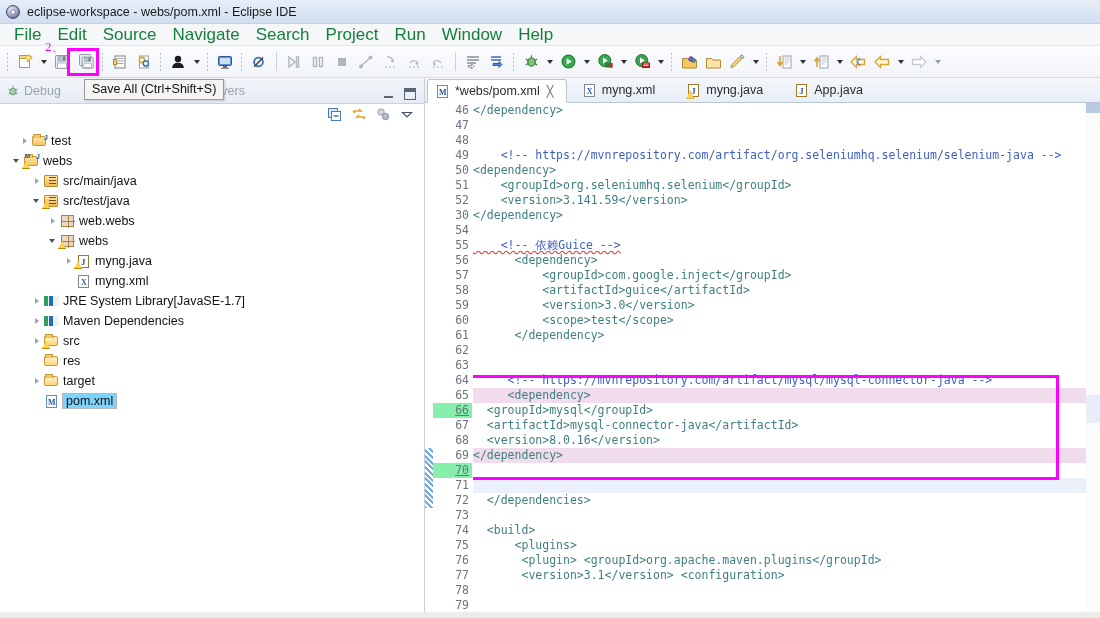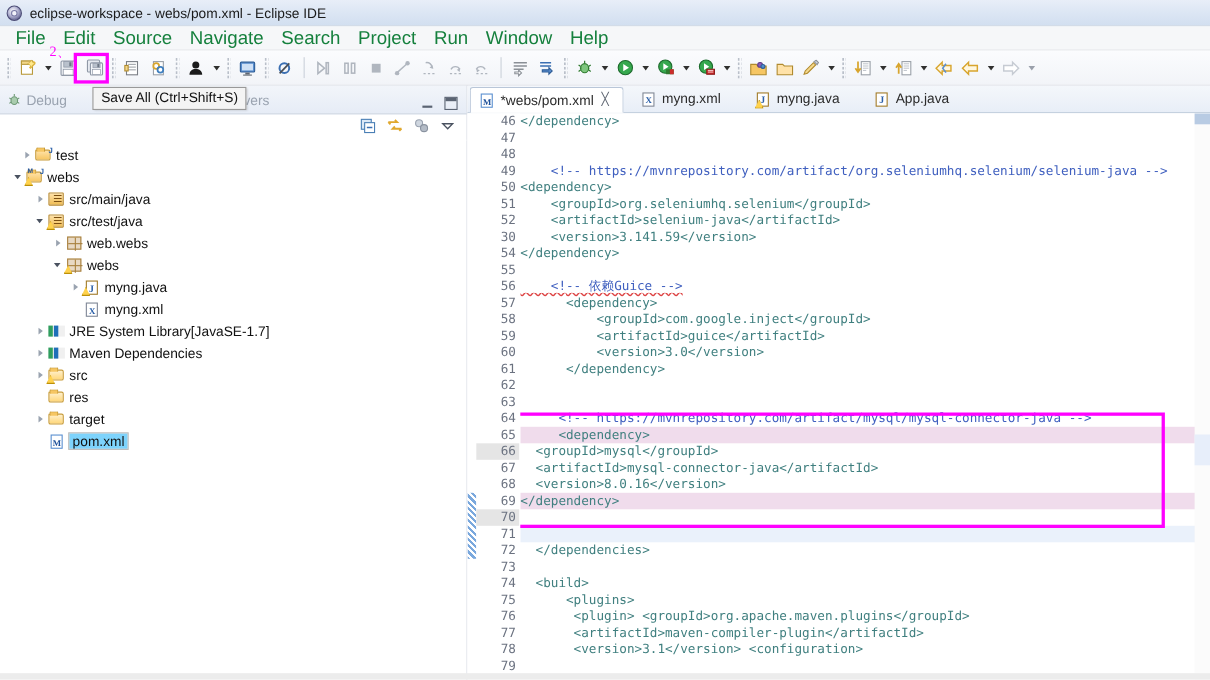--- a/index.html
+++ b/index.html
@@ -291,21 +291,21 @@
   }
   .gline {
     height:15px; line-height:15px;
     font-family:"DejaVu Sans Mono", monospace;
     font-size:11.5px;
     color:#6b7280;
     text-align:right;
     padding-right:3px;
     position:relative;
   }
-  .gline.hl { background:#e5e5e5; }
+  .gline.hl { background:#86efac;text-decoration:underline; }
   .line.hlrow { background:#f0dcec; }
   .line.bluerow { background:#eaf1fb; }
   .tagp { color:#3f7f7f; }
   .cmt  { color:#3f5fbf; }
   .squiggle {
     text-decoration: underline wavy #d44;
     text-decoration-skip-ink: none;
   }
 
   
@@ -897,46 +897,45 @@
           <div class="gline">79</div>
         </div>
 
         <div class="code">
           <div class="line" style="color:#3f7f7f;">&lt;/dependency&gt;</div>
           <div class="line"></div>
           <div class="line"></div>
           <div class="line cmt">    &lt;!-- https://mvnrepository.com/artifact/org.seleniumhq.selenium/selenium-java --&gt;</div>
           <div class="line tagp">&lt;dependency&gt;</div>
           <div class="line tagp">    &lt;groupId&gt;org.seleniumhq.selenium&lt;/groupId&gt;</div>
-          <div class="line tagp">    &lt;artifactId&gt;selenium-java&lt;/artifactId&gt;</div>
           <div class="line tagp">    &lt;version&gt;3.141.59&lt;/version&gt;</div>
           <div class="line tagp">&lt;/dependency&gt;</div>
           <div class="line"></div>
           <div class="line cmt squiggle">    &lt;!-- 依赖Guice --&gt;</div>
           <div class="line tagp">      &lt;dependency&gt;</div>
           <div class="line tagp">          &lt;groupId&gt;com.google.inject&lt;/groupId&gt;</div>
           <div class="line tagp">          &lt;artifactId&gt;guice&lt;/artifactId&gt;</div>
           <div class="line tagp">          &lt;version&gt;3.0&lt;/version&gt;</div>
+          <div class="line tagp">          &lt;scope&gt;test&lt;/scope&gt;</div>
           <div class="line tagp">      &lt;/dependency&gt;</div>
           <div class="line"></div>
           <div class="line"></div>
           <div class="line cmt">     &lt;!-- https://mvnrepository.com/artifact/mysql/mysql-connector-java --&gt;</div>
           <div class="line tagp hlrow">     &lt;dependency&gt;</div>
           <div class="line tagp">  &lt;groupId&gt;mysql&lt;/groupId&gt;</div>
           <div class="line tagp">  &lt;artifactId&gt;mysql-connector-java&lt;/artifactId&gt;</div>
           <div class="line tagp">  &lt;version&gt;8.0.16&lt;/version&gt;</div>
           <div class="line tagp hlrow">&lt;/dependency&gt;</div>
           <div class="line"></div>
           <div class="line bluerow"></div>
           <div class="line tagp">  &lt;/dependencies&gt;</div>
           <div class="line"></div>
           <div class="line tagp">  &lt;build&gt;</div>
           <div class="line tagp">      &lt;plugins&gt;</div>
           <div class="line tagp">       &lt;plugin&gt; &lt;groupId&gt;org.apache.maven.plugins&lt;/groupId&gt;</div>
-          <div class="line tagp">       &lt;artifactId&gt;maven-compiler-plugin&lt;/artifactId&gt;</div>
           <div class="line tagp">       &lt;version&gt;3.1&lt;/version&gt; &lt;configuration&gt;</div>
 
           <div class="code-highlight" style="left:-34px; top:272px; width:620px; height:105px;"></div>
           <div class="anno-1" style="left:-20px; top:281px;">1、</div>
         </div>
 
         <div class="vscroll-track">
           <div style="position:absolute;left:0;top:0;width:14px;height:10px;background:#b8cbe3;"></div>
           <div style="position:absolute;left:0;top:292px;width:14px;height:28px;background:#e7eefa;"></div>
         </div>

